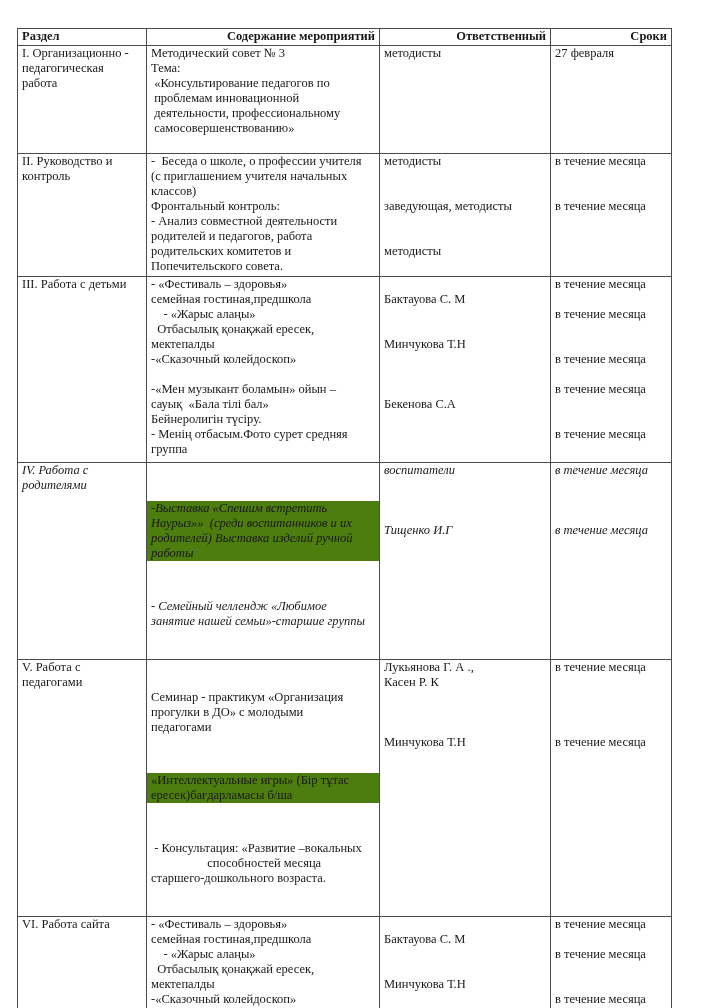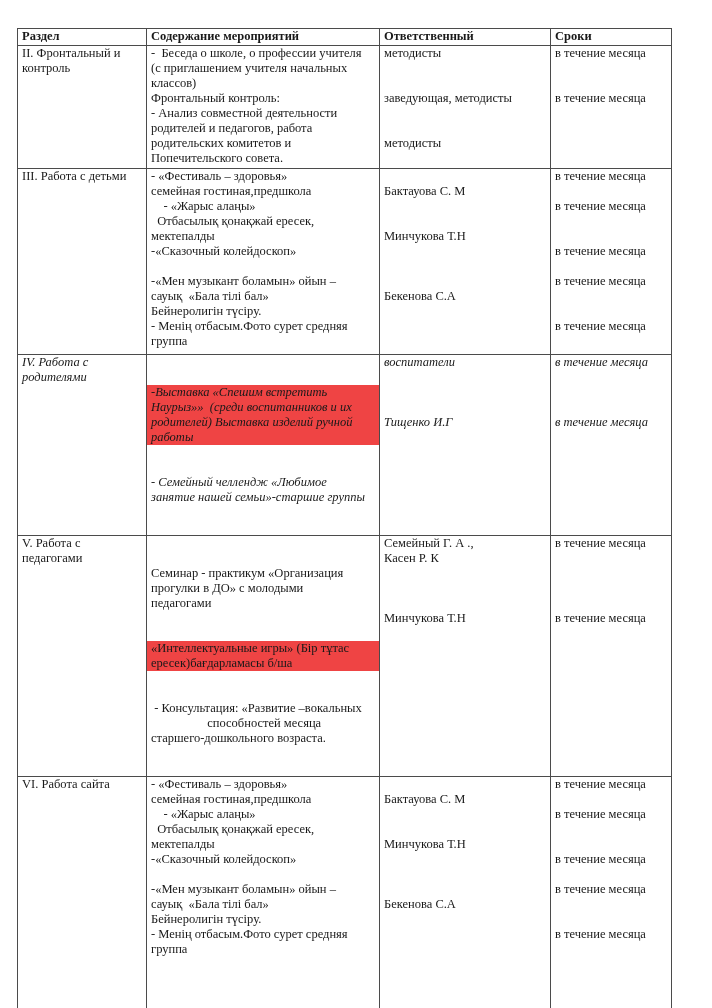--- a/index.html
+++ b/index.html
@@ -25,36 +25,36 @@
     vertical-align: top;
     padding: 0 4px;
     font-size: 12.5px;
     line-height: 15px;
     white-space: pre-wrap;
     overflow: hidden;
     color: #191919;
   }
   table.plan th {
     font-weight: bold;
-    text-align: left;
+    text-align: right;
     height: 16px;
     white-space: nowrap;
   }
   table.plan th.left { text-align: left; }
   tr.r0 td { height: 107px; }
   tr.r1 td { height: 122px; }
   tr.r2 td { height: 185px; }
   tr.r3 td { height: 94px; font-style: italic; }
   tr.r4 td { height: 123px; }
   tr.r5 td { height: 255px; }
   tr.r5 td { border-bottom-width: 2px; }
   .seg { white-space: pre-wrap; }
   .hl {
-    background: #ef4444;
-    margin: 0 -4px;
+    background: #4d7c0f;
+    margin: 8px -4px;
     padding: 0 4px;
   }
 </style>
 </head>
 <body>
 
 <div class="page">
   <table class="plan">
     <colgroup>
       <col style="width:129px">
@@ -64,22 +64,35 @@
     </colgroup>
     <thead>
       <tr>
         <th class="left">Раздел</th>
         <th>Содержание мероприятий</th>
         <th>Ответственный</th>
         <th>Сроки</th>
       </tr>
     </thead>
     <tbody>
+      <tr class="r0">
+        <td>I. Организационно -
+педагогическая
+работа</td>
+        <td>Методический совет № 3
+Тема:
+ «Консультирование педагогов по
+ проблемам инновационной
+ деятельности, профессиональному
+ самосовершенствованию»</td>
+        <td>методисты</td>
+        <td>27 февраля</td>
+      </tr>
       <tr class="r1">
-        <td>II. Фронтальный и
+        <td>II. Руководство и
 контроль</td>
         <td>-  Беседа о школе, о профессии учителя
 (с приглашением учителя начальных
 классов)
 Фронтальный контроль:
 - Анализ совместной деятельности
 родителей и педагогов, работа
 родительских комитетов и
 Попечительского совета.</td>
         <td>методисты
@@ -157,21 +170,21 @@
         <td>
           <div class="seg">Семинар - практикум «Организация
 прогулки в ДО» с молодыми
 педагогами</div>
           <div class="seg hl">«Интеллектуальные игры» (Бір тұтас
 ересек)бағдарламасы б/ша</div>
           <div class="seg"> - Консультация: «Развитие –вокальных
                   способностей месяца
 старшего-дошкольного возраста.</div>
         </td>
-        <td>Семейный Г. А .,
+        <td>Лукьянова Г. А .,
 Касен Р. К
 
 
 
 Минчукова Т.Н</td>
         <td>в течение месяца
 
 
 
 

